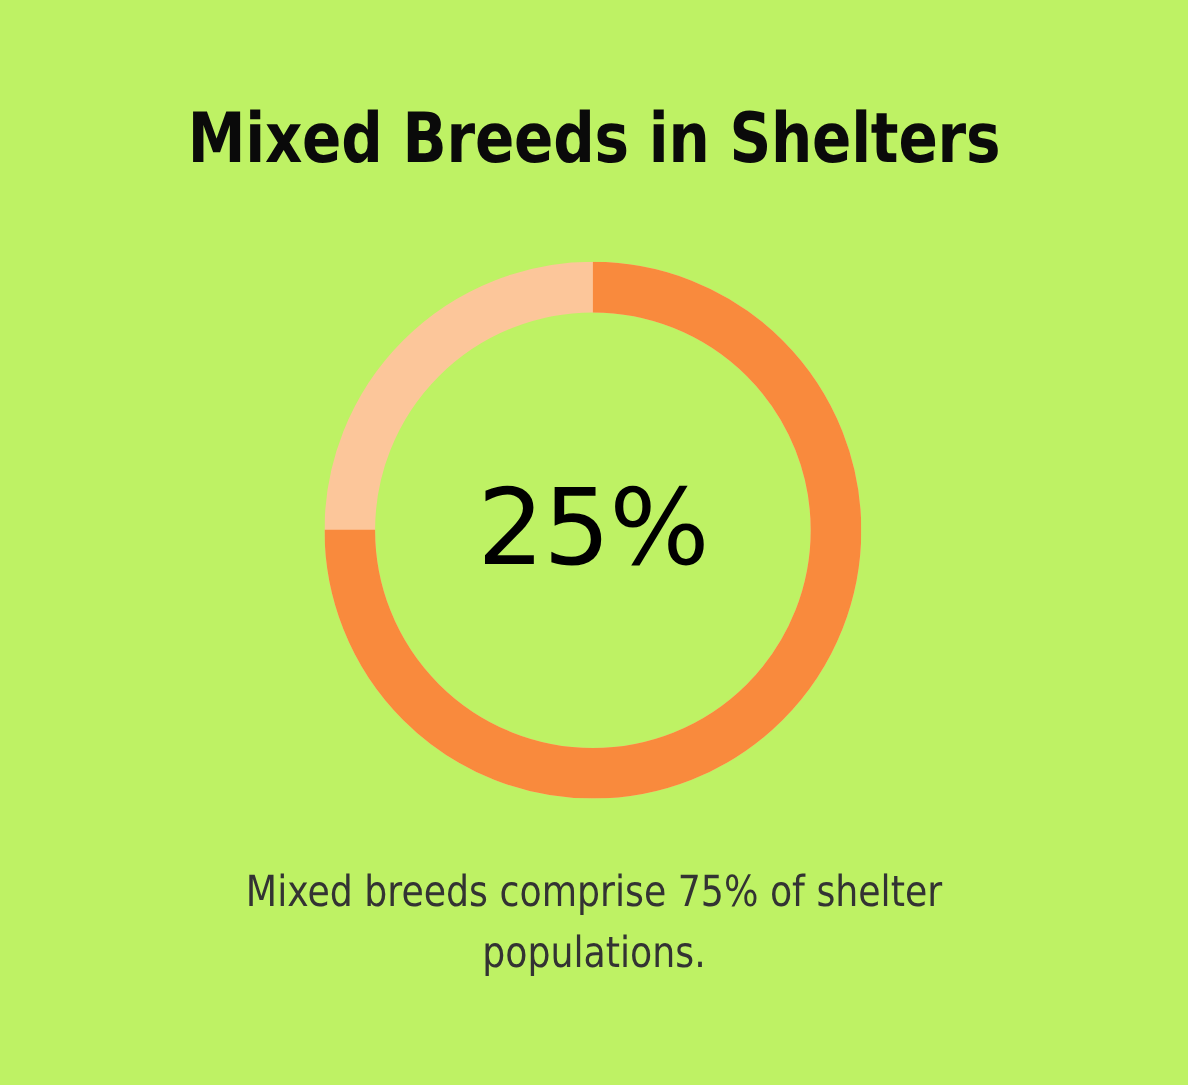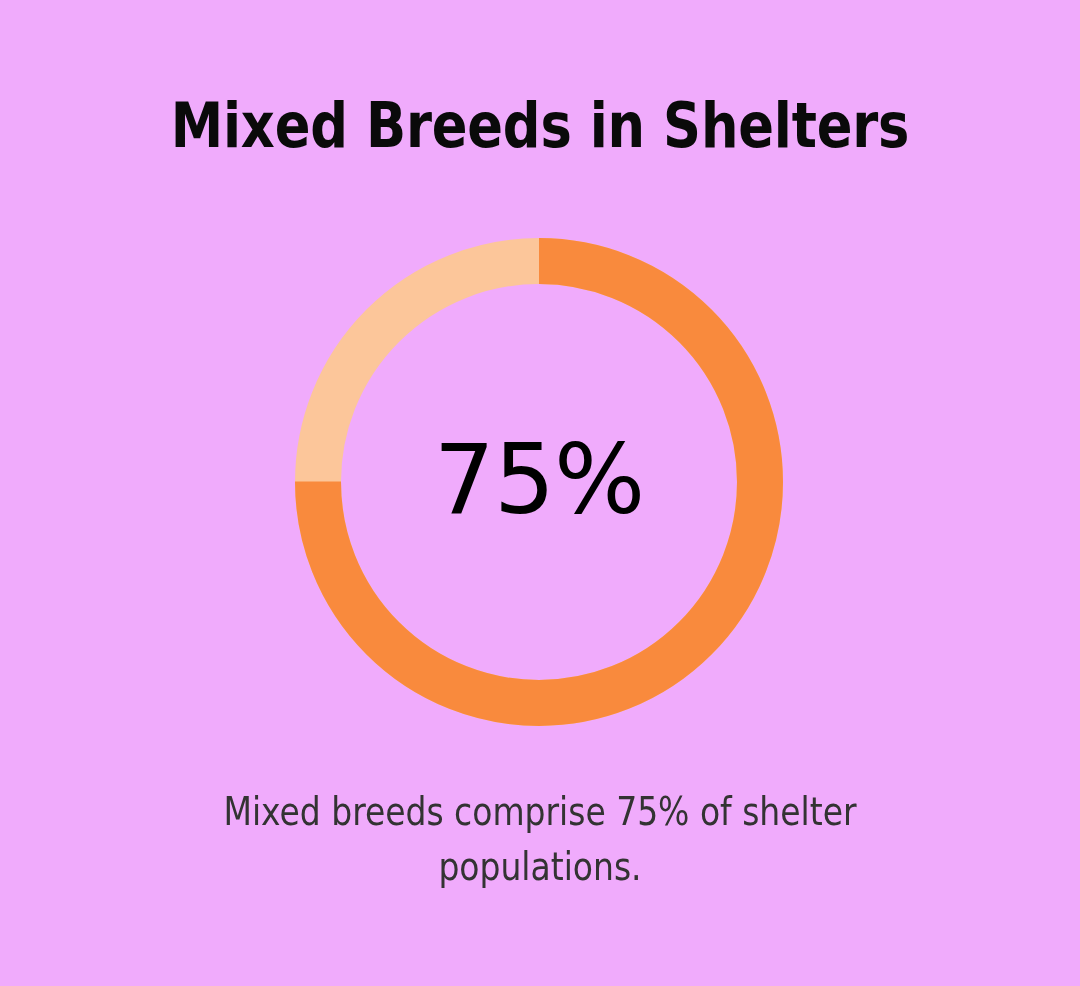--- a/index.html
+++ b/index.html
@@ -13,21 +13,21 @@
     background: #dedede;
     font-family: "Liberation Sans", sans-serif;
     overflow: hidden;
   }
 
   .infographic {
     position: relative;
     width: 1080px;
     height: 986px;
     box-sizing: border-box;
-    background: #f0abfc;
+    background: #bef264;
   }
 
   
   .title {
     position: absolute;
     left: 0;
     top: 92px;
     width: 1080px;
     text-align: center;
     font-family: "DejaVu Sans Condensed", "Liberation Sans Narrow", "Liberation Sans", sans-serif;
@@ -96,18 +96,18 @@
 
   <div class="title">Mixed Breeds in Shelters</div>
 
   <div class="gauge-wrap">
     <svg class="gauge-svg" viewBox="0 0 488 488">
 
       <circle cx="244" cy="244" r="221" fill="none" stroke="#fcc69a" stroke-width="46"></circle>
 
       <circle cx="244" cy="244" r="221" fill="none" stroke="#f98a3d" stroke-width="46" stroke-dasharray="1041.44 347.15" transform="rotate(-90 244 244)"></circle>
     </svg>
-    <div class="gauge-center-label">75%</div>
+    <div class="gauge-center-label">25%</div>
   </div>
 
   <div class="caption">Mixed breeds comprise 75% of shelter populations.</div>
 
 </div>
 
 </body></html>

